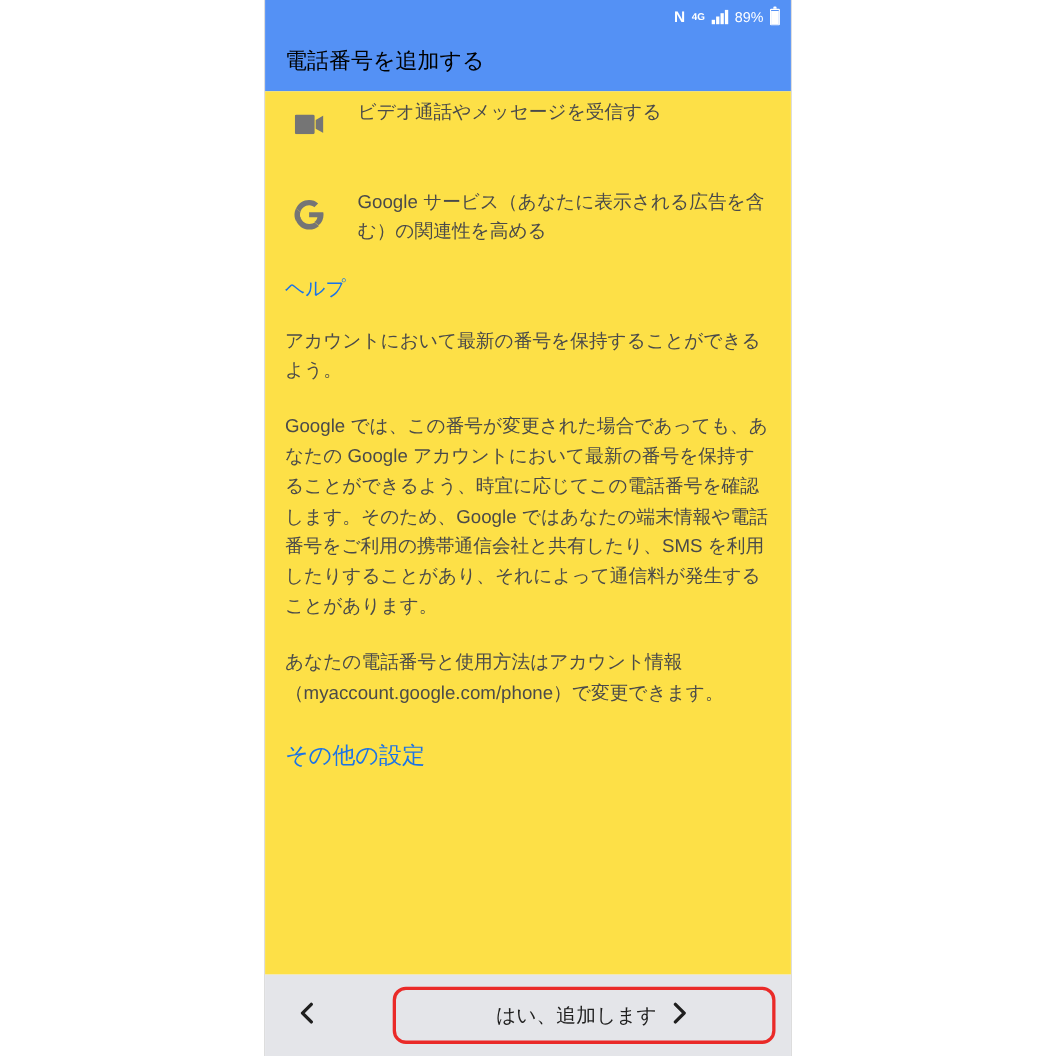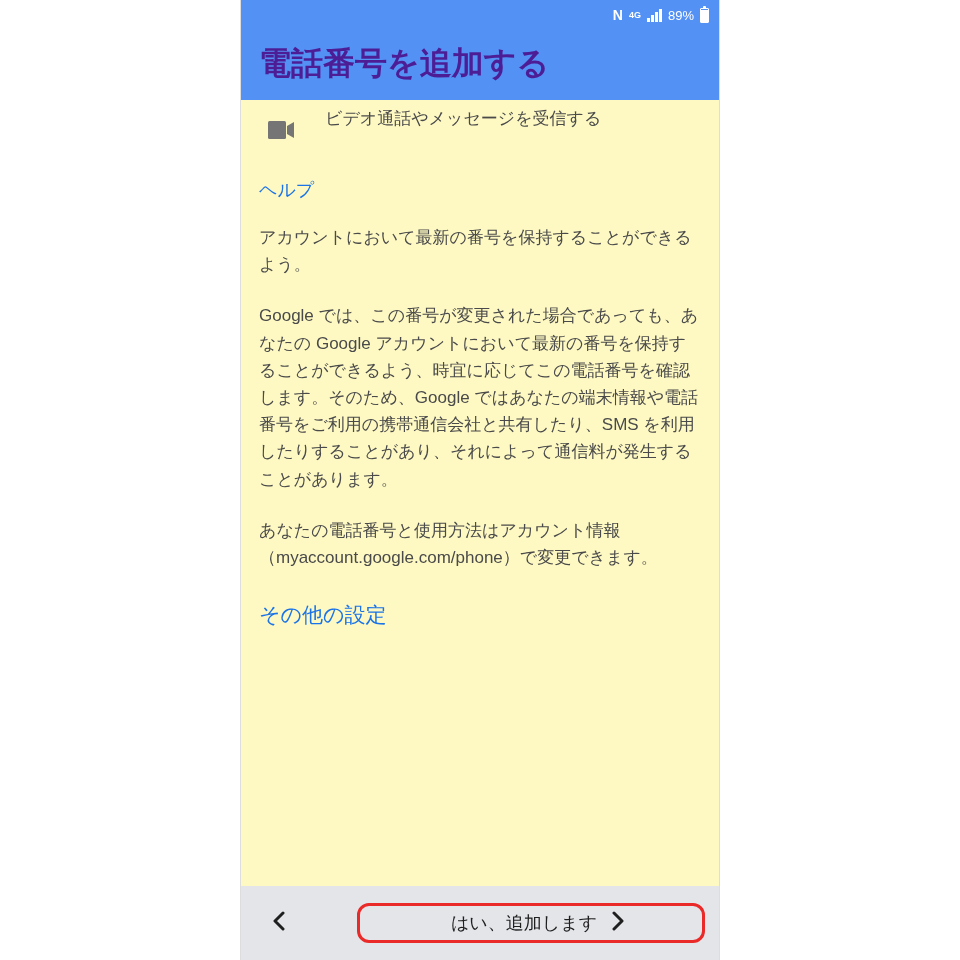--- a/index.html
+++ b/index.html
@@ -79,30 +79,30 @@
       position: absolute;
       top: -3px;
       left: 2px;
       width: 3px;
       height: 2px;
       background: #ffffff;
       border-radius: 1px 1px 0 0;
     }
     .app-bar {
       background: #5491f5;
-      color: #4c1d95;
+      color: #000000;
       padding: 12px 18px 14px 18px;
-      font-size: 32px;
-      font-weight: 700;
+      font-size: 20px;
+      font-weight: 400;
     }
     .content {
       flex: 1;
       overflow-y: auto;
       padding: 0 18px;
-      background: #fef9c3;
+      background: #fde047;
     }
     .feature-row {
       display: flex;
       align-items: flex-start;
       gap: 22px;
       padding: 6px 0;
     }
     .feature-icon {
       width: 44px;
       height: 44px;
@@ -149,21 +149,21 @@
     .back-btn {
       width: 48px;
       height: 50px;
       display: flex;
       align-items: center;
       justify-content: center;
       color: #1f1f1f;
     }
     .confirm-btn {
       flex: 1;
-      height: 40px;
+      height: 52px;
       border: 3.5px solid #ea2a28;
       border-radius: 12px;
       display: flex;
       align-items: center;
       justify-content: center;
       gap: 8px;
       color: #1f1f1f;
       font-size: 18px;
       background: #e4e5e9;
       margin-left: 44px;
@@ -202,20 +202,31 @@
     <div class="feature-row">
       <div class="feature-icon">
         <svg width="26" height="18" viewBox="0 0 26 18">
             <rect x="0" y="0" width="18" height="18" rx="1.5" fill="#757575"></rect>
             <path d="M19 5 L26 1 L26 17 L19 13 Z" fill="#757575"></path>
           </svg>
       </div>
       <div class="feature-text">ビデオ通話やメッセージを受信する</div>
     </div>
 
+    <div class="feature-row" style="margin-top:24px;">
+      <div class="feature-icon">
+        <svg width="28" height="28" viewBox="0 0 48 48">
+          <path fill="#757575" d="M24 9.5c3.94 0 6.6 1.7 8.12 3.12l5.94-5.8C34.3 3.34 29.7 1.5 24 1.5 14.94 1.5 7.16 6.9 3.6 14.7l6.9 5.36C12.22 14.12 17.62 9.5 24 9.5z"></path>
+          <path fill="#757575" d="M46.5 24.5c0-1.64-.14-2.84-.46-4.08H24v7.72h12.9c-.26 2.12-1.66 5.32-4.78 7.46l6.72 5.2C43.74 36.9 46.5 31.3 46.5 24.5z"></path>
+          <path fill="#757575" d="M10.5 28.94c-.48-1.42-.76-2.94-.76-4.44s.28-3.02.74-4.44l-6.9-5.36C2.04 17.82 1.2 21.06 1.2 24.5c0 3.44.84 6.68 2.38 9.8l6.92-5.36z"></path>
+          <path fill="#757575" d="M24 47.5c6.3 0 11.58-2.08 15.44-5.66l-6.72-5.2c-1.82 1.26-4.26 2.14-8.72 2.14-6.38 0-11.78-4.62-13.5-10.84l-6.92 5.36C7.16 42.1 14.94 47.5 24 47.5z"></path>
+        </svg>
+      </div>
+      <div class="feature-text">Google サービス（あなたに表示される広告を含む）の関連性を高める</div>
+    </div>
 
     <a class="help-link">ヘルプ</a>
 
     <p class="body-text">アカウントにおいて最新の番号を保持することができるよう。</p>
     <p class="body-text">Google では、この番号が変更された場合であっても、あなたの Google アカウントにおいて最新の番号を保持することができるよう、時宜に応じてこの電話番号を確認します。そのため、Google ではあなたの端末情報や電話番号をご利用の携帯通信会社と共有したり、SMS を利用したりすることがあり、それによって通信料が発生することがあります。</p>
     <p class="body-text">あなたの電話番号と使用方法はアカウント情報（myaccount.google.com/phone）で変更できます。</p>
 
     <a class="other-settings">その他の設定</a>
 
   </div>

